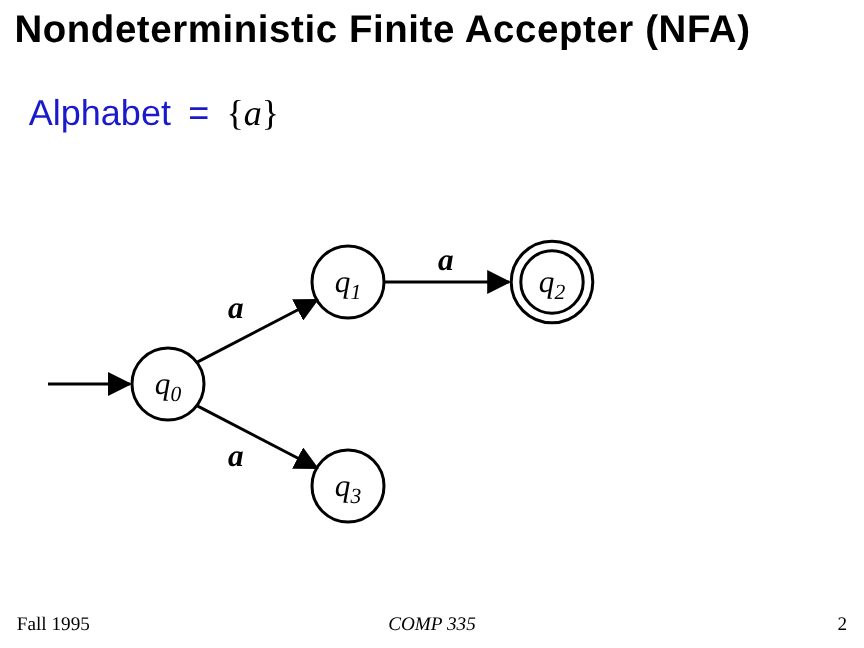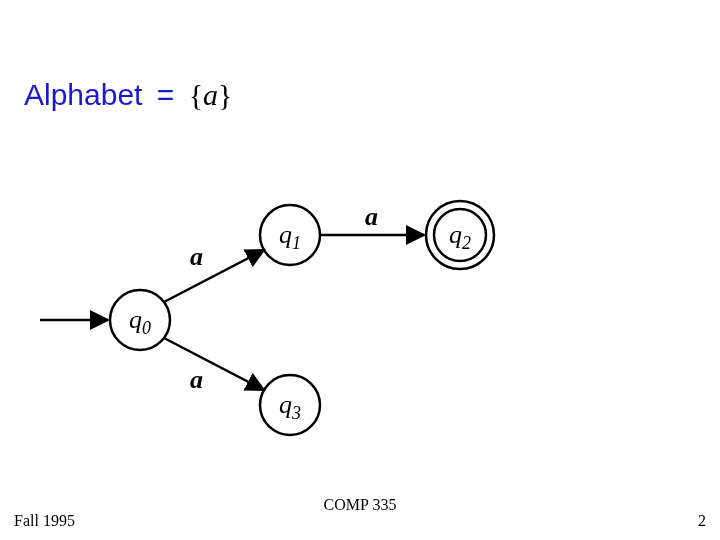--- a/index.html
+++ b/index.html
@@ -69,21 +69,22 @@
   }
   .footer .fl {
     position: absolute;
     left: 14px;
     bottom: 0;
   }
   .footer .fc {
     position: absolute;
     left: 50%;
     transform: translateX(-50%);
-    bottom: 16px;
+    bottom: 0;
+    font-style: italic;
   }
   .footer .fr {
     position: absolute;
     right: 14px;
     bottom: 0;
   }
   
   .state-label {
     font-family: "Times New Roman", Times, serif;
     font-size: 26px;
@@ -94,20 +95,21 @@
     font-size: 26px;
     font-style: italic;
     font-weight: bold;
   }
 </style>
 </head>
 <body>
 
 <div class="slide">
 
+  <div class="title">Nondeterministic Finite Accepter (NFA)</div>
 
   <div class="alphabet-line">
     <span class="alphabet-word">Alphabet</span>
     <span class="alphabet-eq">=</span>
     <span class="alphabet-set">
       <span class="brace">{</span><span class="sym">a</span><span class="brace">}</span>
     </span>
   </div>
 
   <div class="diagram">

